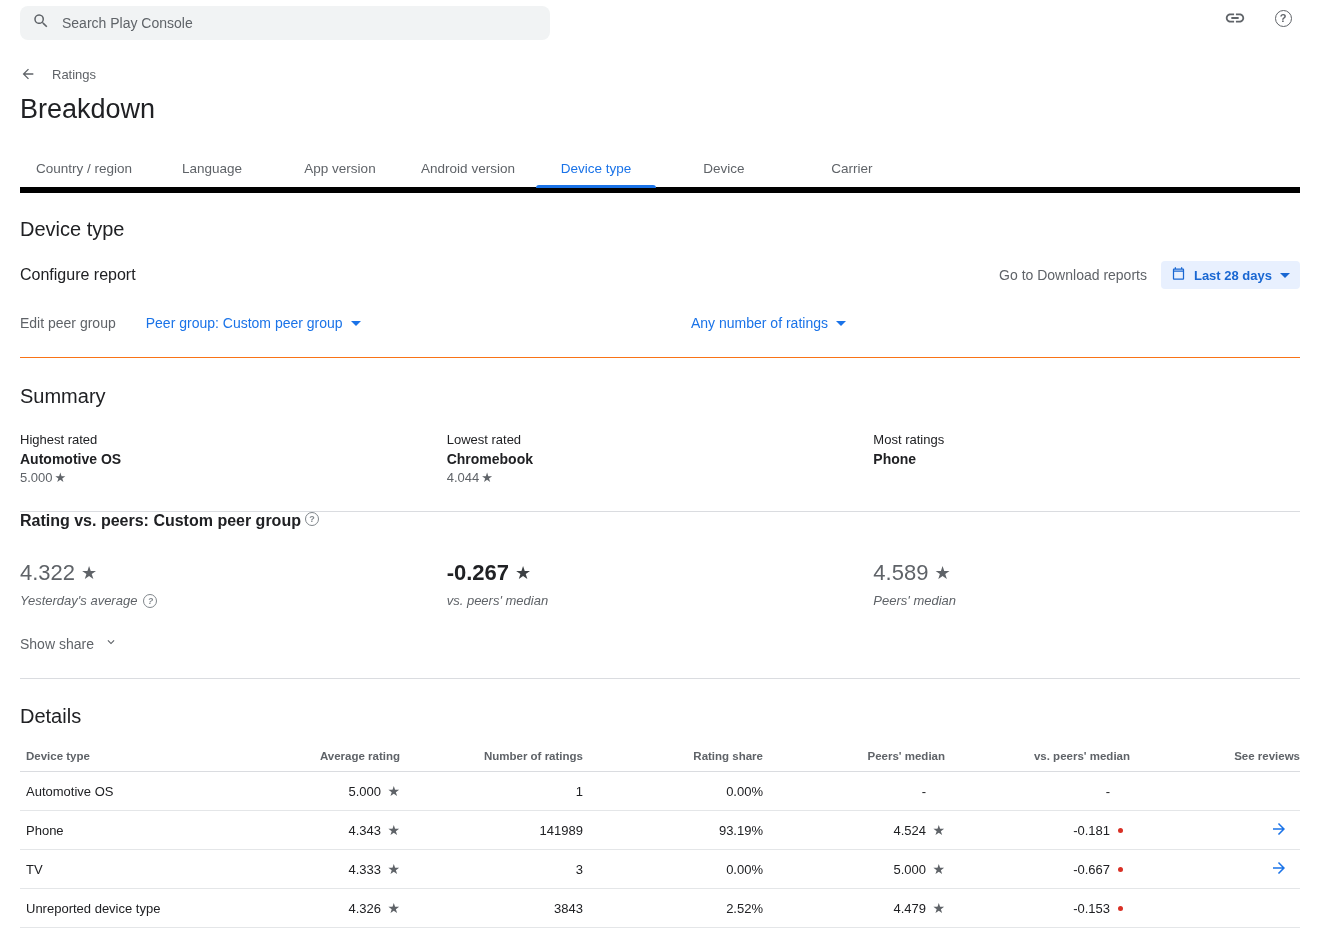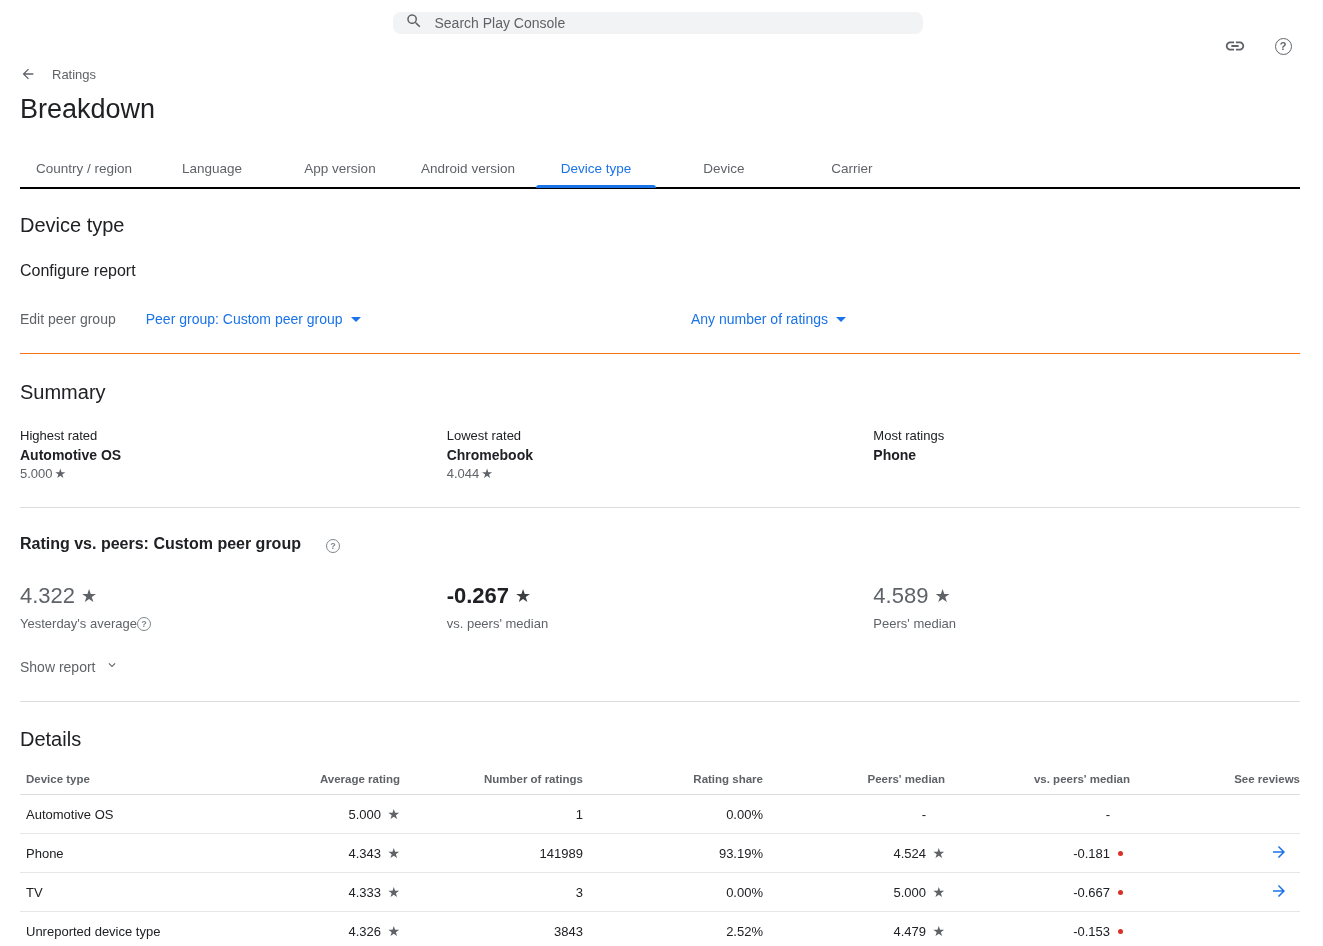--- a/index.html
+++ b/index.html
@@ -4,21 +4,21 @@
 <style>
   * { box-sizing: border-box; }
   html,body { margin:0; padding:0; background:#fff; }
   body {
     width:1323px; height:946px; overflow:hidden;
     font-family:"Liberation Sans","DejaVu Sans",sans-serif;
     color:#202124; -webkit-font-smoothing:antialiased;
   }
 
   
-  .topbar { display:flex; align-items:center; padding:12px 28px 0 20px; height:40px;flex-direction:column; }
+  .topbar { display:flex; align-items:flex-start; padding:6px 28px 0 20px; height:40px; }
   .searchbar {
     display:flex; align-items:center; width:530px; height:34px;
     background:#f1f3f4; border-radius:8px; padding:0 12px; gap:10px;
   }
   .searchbar svg { flex:0 0 auto; }
   .searchbar input {
     border:none; outline:none; background:transparent; width:100%;
     font-family:inherit; font-size:14px; color:#202124;
   }
   .searchbar input::placeholder { color:#5f6368; opacity:1; }
@@ -33,21 +33,21 @@
   
   .content { padding:0 23px 0 20px; }
 
   .breadcrumb { margin-top:26px; display:flex; align-items:center; gap:16px; font-size:13px; color:#5f6368; }
   .breadcrumb svg { display:block; }
   .breadcrumb-label { cursor:pointer; }
 
   h1.page-title { font-size:27px; font-weight:500; letter-spacing:0; margin:12px 0 0; color:#202124; }
 
   
-  .tabs { display:flex; margin-top:27px; border-bottom:2px solid #000000; }
+  .tabs { display:flex; margin-top:27px; border-bottom:6px solid #000000; }
   .tab {
     width:128px; text-align:center; padding:9px 0 11px; position:relative;
     font-size:13.5px; font-weight:500; color:#5f6368; cursor:pointer; white-space:nowrap;
   }
   .tab.active { color:#1a73e8; }
   .tab.active::after {
     content:""; position:absolute; left:4px; right:4px; bottom:-1px; height:3px;
     background:#1a73e8; border-radius:3px 3px 0 0;
   }
 
@@ -79,34 +79,34 @@
   h2.block-title { font-size:20px; font-weight:500; margin:27px 0 0; }
   .cards { display:flex; margin-top:24px; }
   .card { width:433px; }
   .card-label { font-size:13px; color:#202124; }
   .card-name { font-size:14px; font-weight:600; margin-top:4px; color:#202124; }
   .card-value { font-size:13px; color:#5f6368; margin-top:3px; display:flex; align-items:center; gap:2px; }
   .star { color:#5f6368; font-size:13px; line-height:1; }
   .section-sep { border-bottom:1px solid #dadce0; margin-top:26px; }
 
   
-  .peers-title-row { display:flex; align-items:flex-end; gap:25px; margin-top:27px; }
+  .peers-title-row { display:flex; align-items:flex-start; gap:4px; }
   .peers-title { font-size:16px; font-weight:600; color:#202124; }
   .help-sm {
     width:14px; height:14px; border:1.4px solid #80868b; border-radius:50%;
     display:inline-flex; align-items:center; justify-content:center;
     font-size:9px; font-weight:700; color:#80868b; cursor:pointer; flex:0 0 auto;
   }
   .stats { display:flex; margin-top:30px; }
   .stat { width:433px;text-align:right; }
   .stat-value { font-size:22px; color:#5f6368; display:flex; align-items:center; gap:6px; }
   .stat-value .star { font-size:18px; color:#5f6368; }
   .stat.bold .stat-value { color:#202124; font-weight:600; }
   .stat.bold .stat-value .star { color:#3c4043; }
-  .stat-label { margin-top:7px; font-size:13px; color:#5f6368; display:flex; align-items:center; gap:0; }
+  .stat-label { margin-top:7px; font-size:13px; color:#5f6368; display:flex; align-items:center; gap:6px;font-style:italic; }
   .show-peers { margin-top:27px; display:flex; align-items:center; gap:10px; font-size:14px; color:#5f6368; cursor:pointer; }
 
   
   h2.details-title { font-size:20px; font-weight:500; margin:26px 0 0; }
   table.details { border-collapse:collapse; width:1280px; margin-top:14px; table-layout:fixed; }
   .details th {
     font-size:11.5px; font-weight:600; color:#5f6368; text-align:right;
     padding:8px 0 9px; border-bottom:1px solid #dadce0; white-space:nowrap;
   }
   .details th.left { text-align:left; padding-left:6px; }
@@ -166,20 +166,32 @@
     <div class="tab">Android version</div>
     <div class="tab active">Device type</div>
     <div class="tab">Device</div>
     <div class="tab">Carrier</div>
   </div>
 
   <h2 class="section-title">Device type</h2>
 
   <div class="configure-row">
     <span class="configure-label">Configure report</span>
+    <div class="configure-right">
+      <span class="download-link">Go to Download reports</span>
+      <button class="date-btn">
+        <span>
+          <svg width="15" height="15" viewBox="0 0 24 24" fill="#1967d2">
+              <path d="M19 4h-1V2h-2v2H8V2H6v2H5c-1.1 0-2 .9-2 2v14c0 1.1.9 2 2 2h14c1.1 0 2-.9 2-2V6c0-1.1-.9-2-2-2zm0 16H5V9h14v11zM5 7V6h14v1H5z"></path>
+            </svg>
+        </span>
+        <span>Last 28 days</span>
+        <span class="caret-down"></span>
+      </button>
+    </div>
   </div>
 
   <div class="filters-row">
     <div class="filter-cell-left">
       <span class="filter-label">Edit peer group</span>
       <span class="dropdown">
         <span>Peer group: Custom peer group</span>
         <span class="caret-down"></span>
       </span>
     </div>
@@ -245,21 +257,21 @@
       <div class="stat-value">
           <span>4.589</span>
           <span class="star">★</span>
         </div>
       <div class="stat-label">
           <span>Peers' median</span>
         </div>
     </div>
   </div>
   <div class="show-peers">
-    <span>Show report</span>
+    <span>Show share</span>
     <span>
       <svg width="14" height="14" viewBox="0 0 24 24" fill="#5f6368">
           <path d="M7.41 8.59 12 13.17l4.59-4.58L18 10l-6 6-6-6 1.41-1.41z"></path>
         </svg>
     </span>
   </div>
   <div class="section-sep"></div>
 
   <h2 class="details-title">Details</h2>
   <table class="details">

